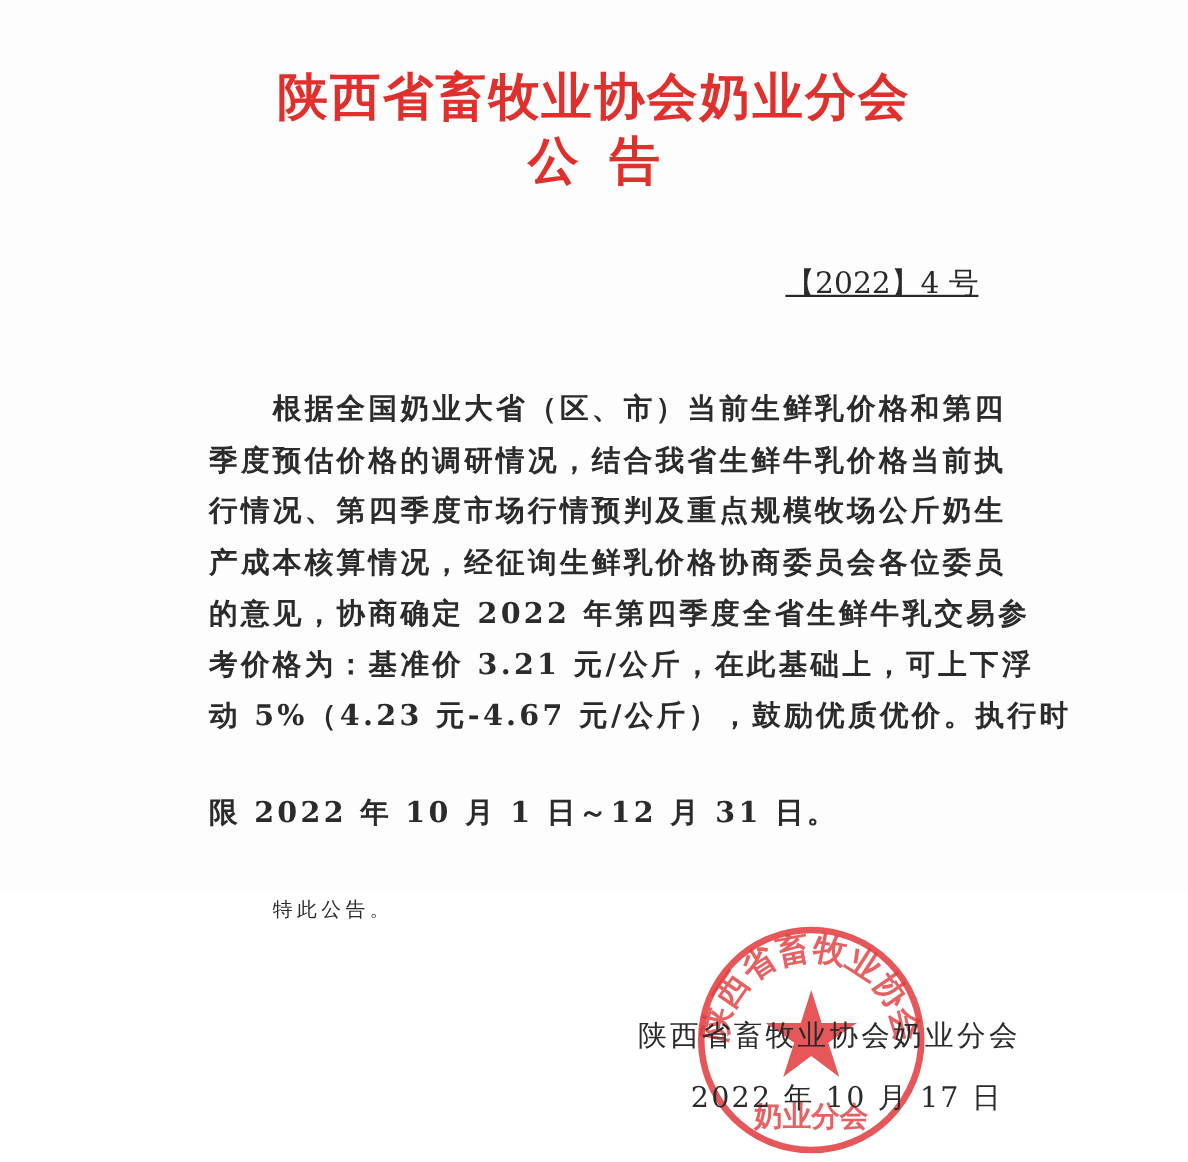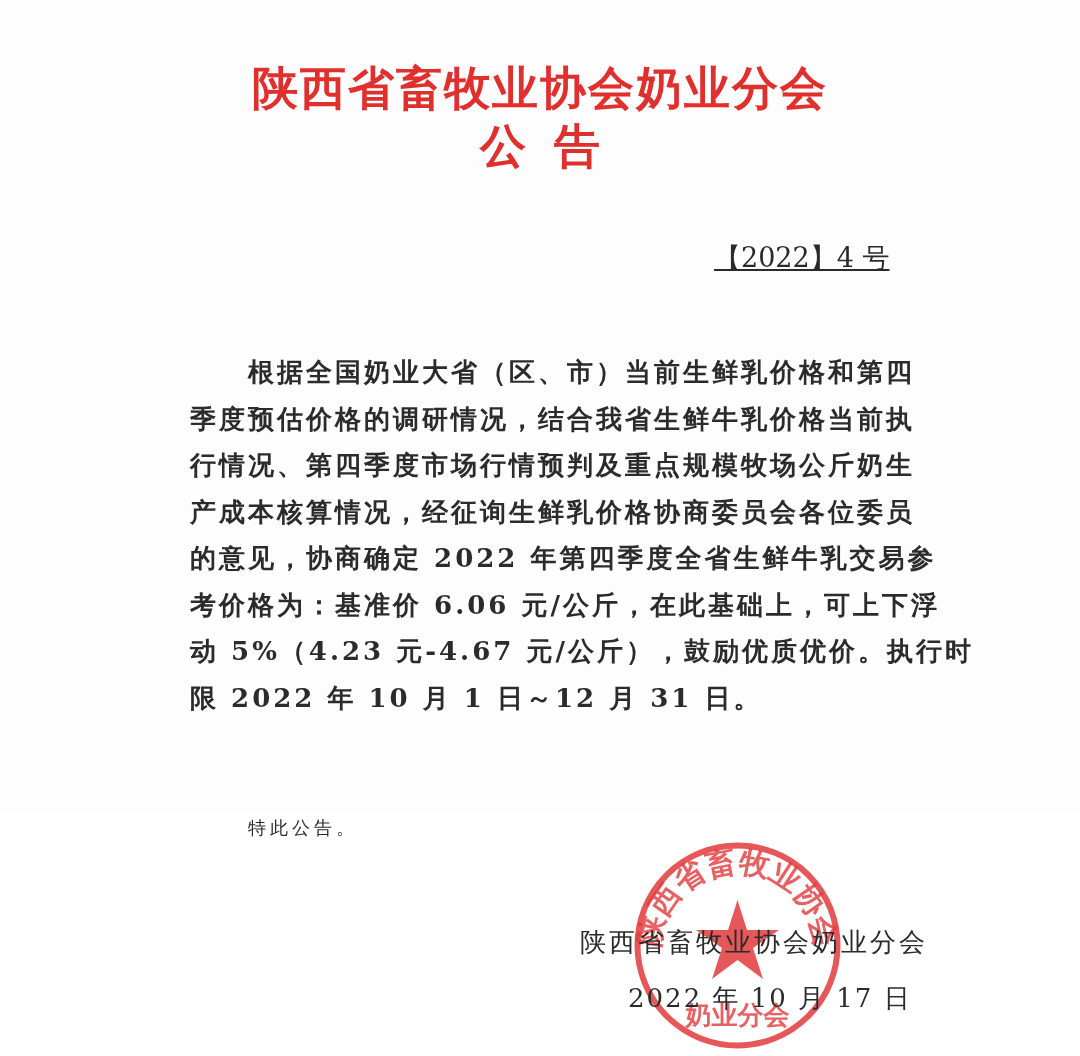--- a/index.html
+++ b/index.html
@@ -67,20 +67,21 @@
       letter-spacing: 3px;
       font-weight: bold;
     }
     .body-text .line {
       display: block;
       white-space: nowrap;
       text-align-last: justify;
     }
     .body-text .line.last {
       text-align-last: left;
+      margin-top: 41px;
     }
     .body-text .line.indent {
       padding-left: 58px;
     }
     .closing {
       position: absolute;
       left: 248px;
       top: 808px;
       font-size: 18px;
       line-height: 40px;
@@ -126,21 +127,21 @@
   </div>
 
   <div class="doc-number">【2022】4 号</div>
 
   <div class="body-text">
     <span class="line indent">根据全国奶业大省（区、市）当前生鲜乳价格和第四</span>
     <span class="line">季度预估价格的调研情况，结合我省生鲜牛乳价格当前执</span>
     <span class="line">行情况、第四季度市场行情预判及重点规模牧场公斤奶生</span>
     <span class="line">产成本核算情况，经征询生鲜乳价格协商委员会各位委员</span>
     <span class="line">的意见，协商确定 2022 年第四季度全省生鲜牛乳交易参</span>
-    <span class="line">考价格为：基准价 6.06 元/公斤，在此基础上，可上下浮</span>
+    <span class="line">考价格为：基准价 3.21 元/公斤，在此基础上，可上下浮</span>
     <span class="line">动 5%（4.23 元-4.67 元/公斤），鼓励优质优价。执行时</span>
     <span class="line last">限 2022 年 10 月 1 日～12 月 31 日。</span>
   </div>
 
   <div class="closing">特此公告。</div>
 
   <svg class="seal" viewBox="0 0 215 215" xmlns="http://www.w3.org/2000/svg">
     <defs>
       <path id="sealArcTop" d="M 32 132 A 78 78 0 1 1 183 132" fill="none"></path>
       <path id="sealArcBottom" d="M 55 170 A 70 70 0 0 0 160 170" fill="none"></path>

